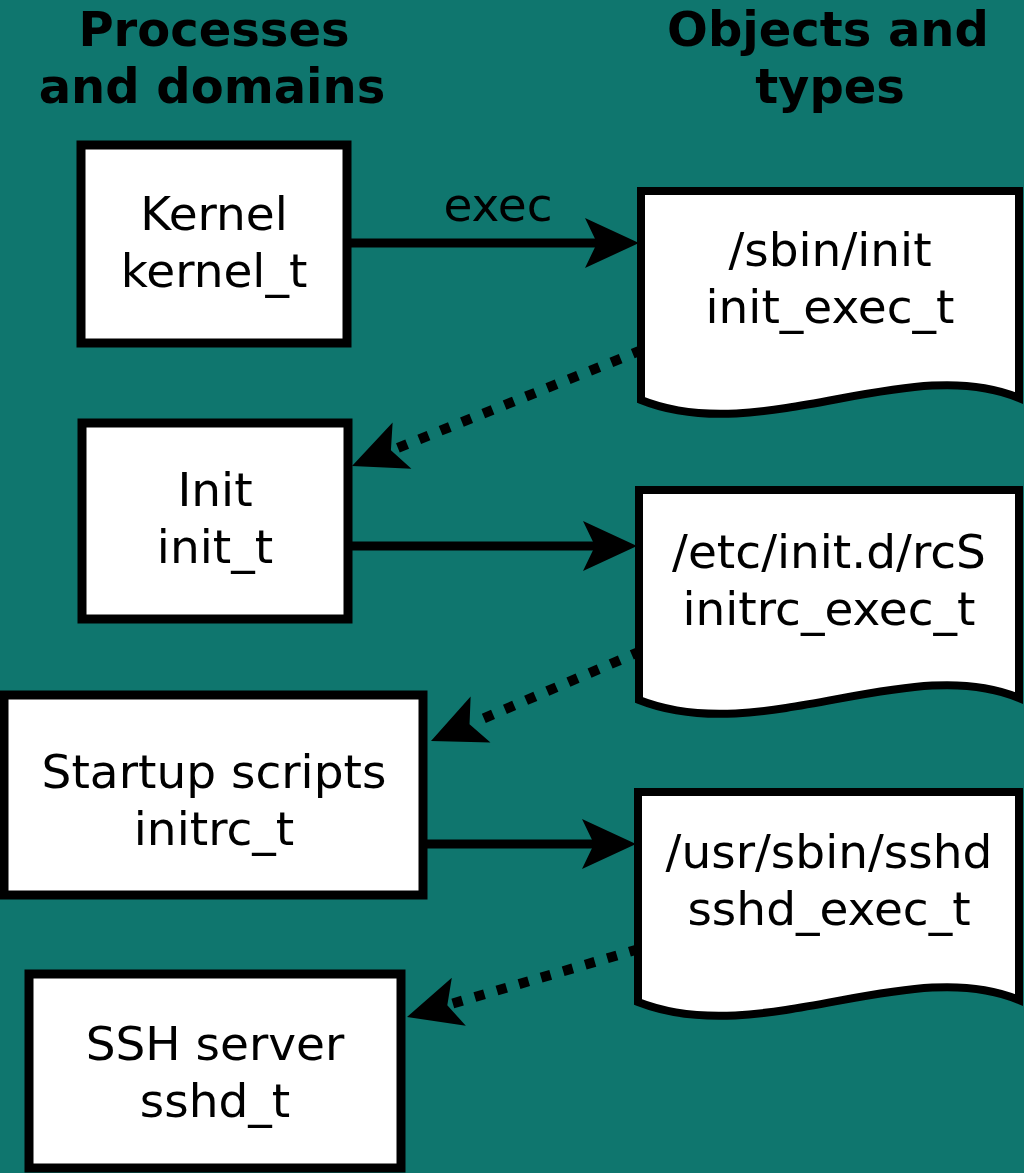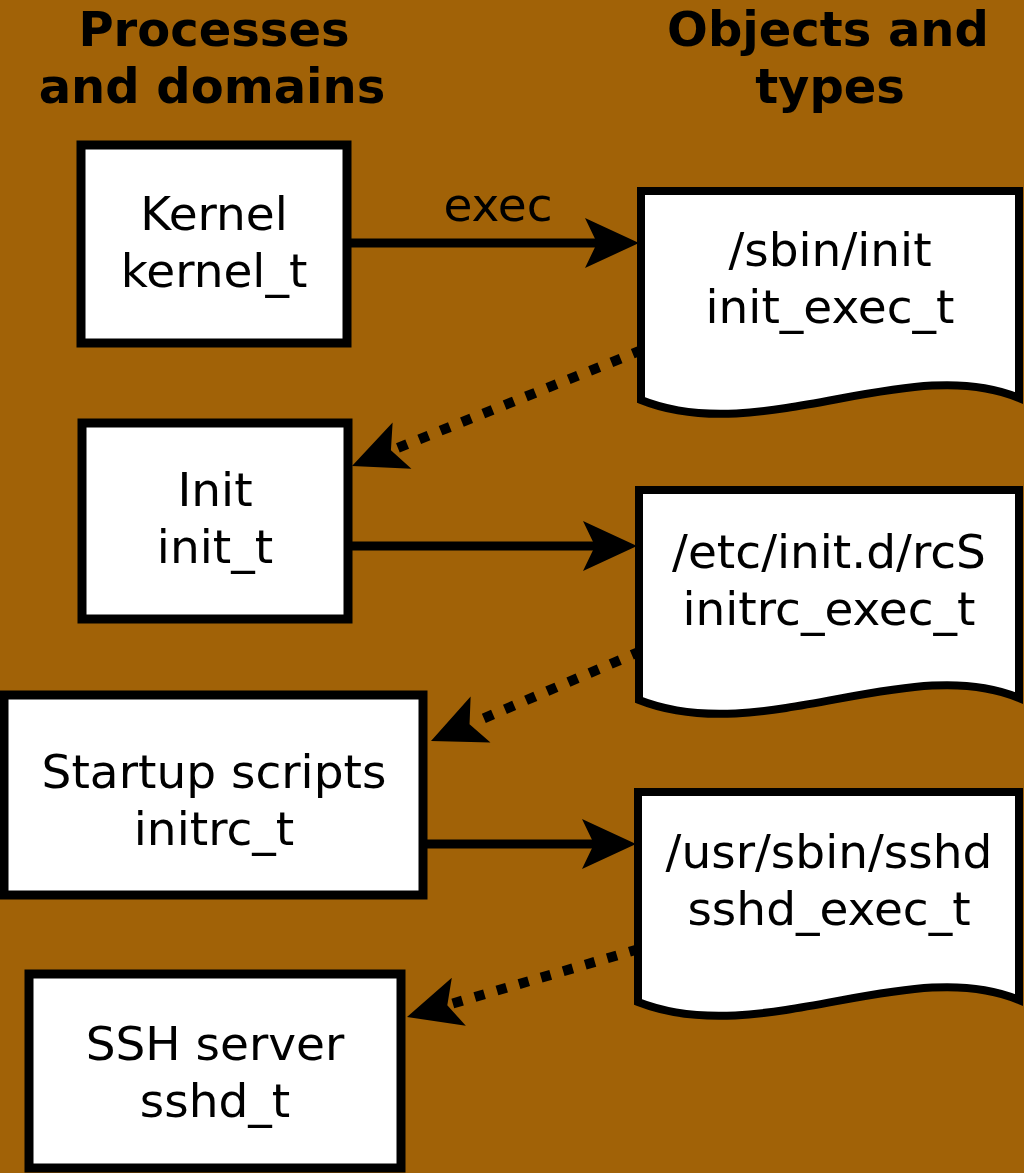--- a/index.html
+++ b/index.html
@@ -4,21 +4,21 @@
 <style>
   html, body {
     margin: 0;
     padding: 0;
     background: #ffffff;
   }
   .canvas {
     position: relative;
     width: 1024px;
     height: 1173px;
-    background: #a16207;
+    background: #0f766e;
     overflow: hidden;
     font-family: "DejaVu Sans", sans-serif;
   }
   svg { display: block; }
   text {
     fill: #000000;
     font-family: "DejaVu Sans", sans-serif;
   }
   .hdr {
     font-size: 48px;

